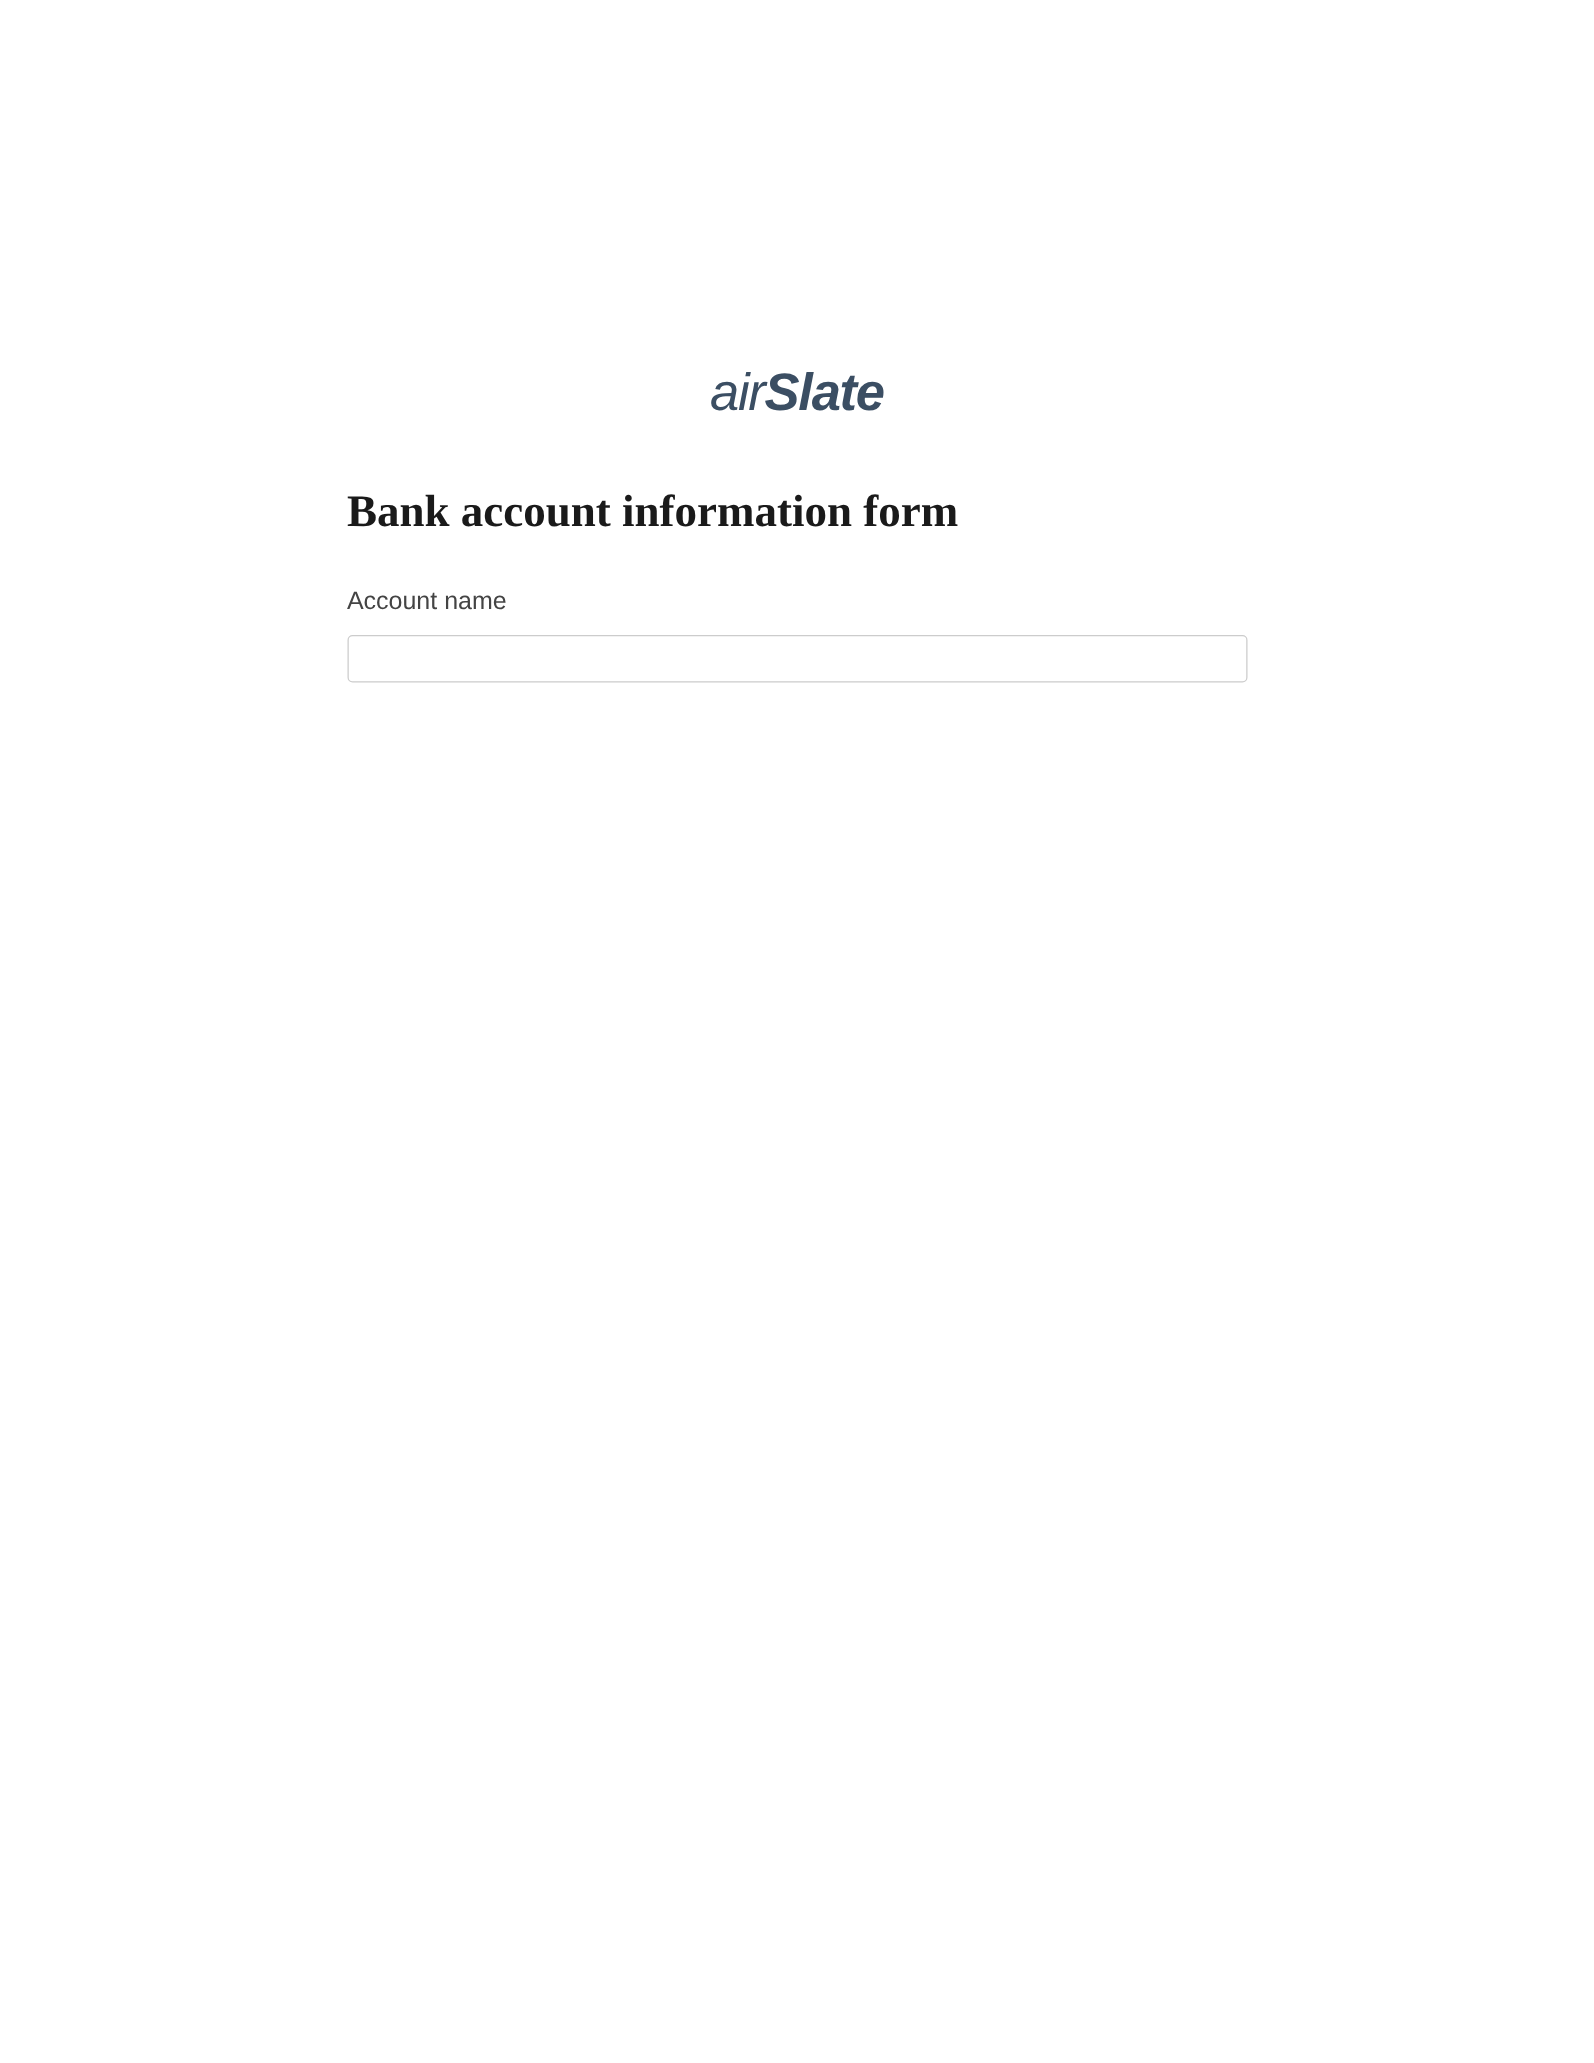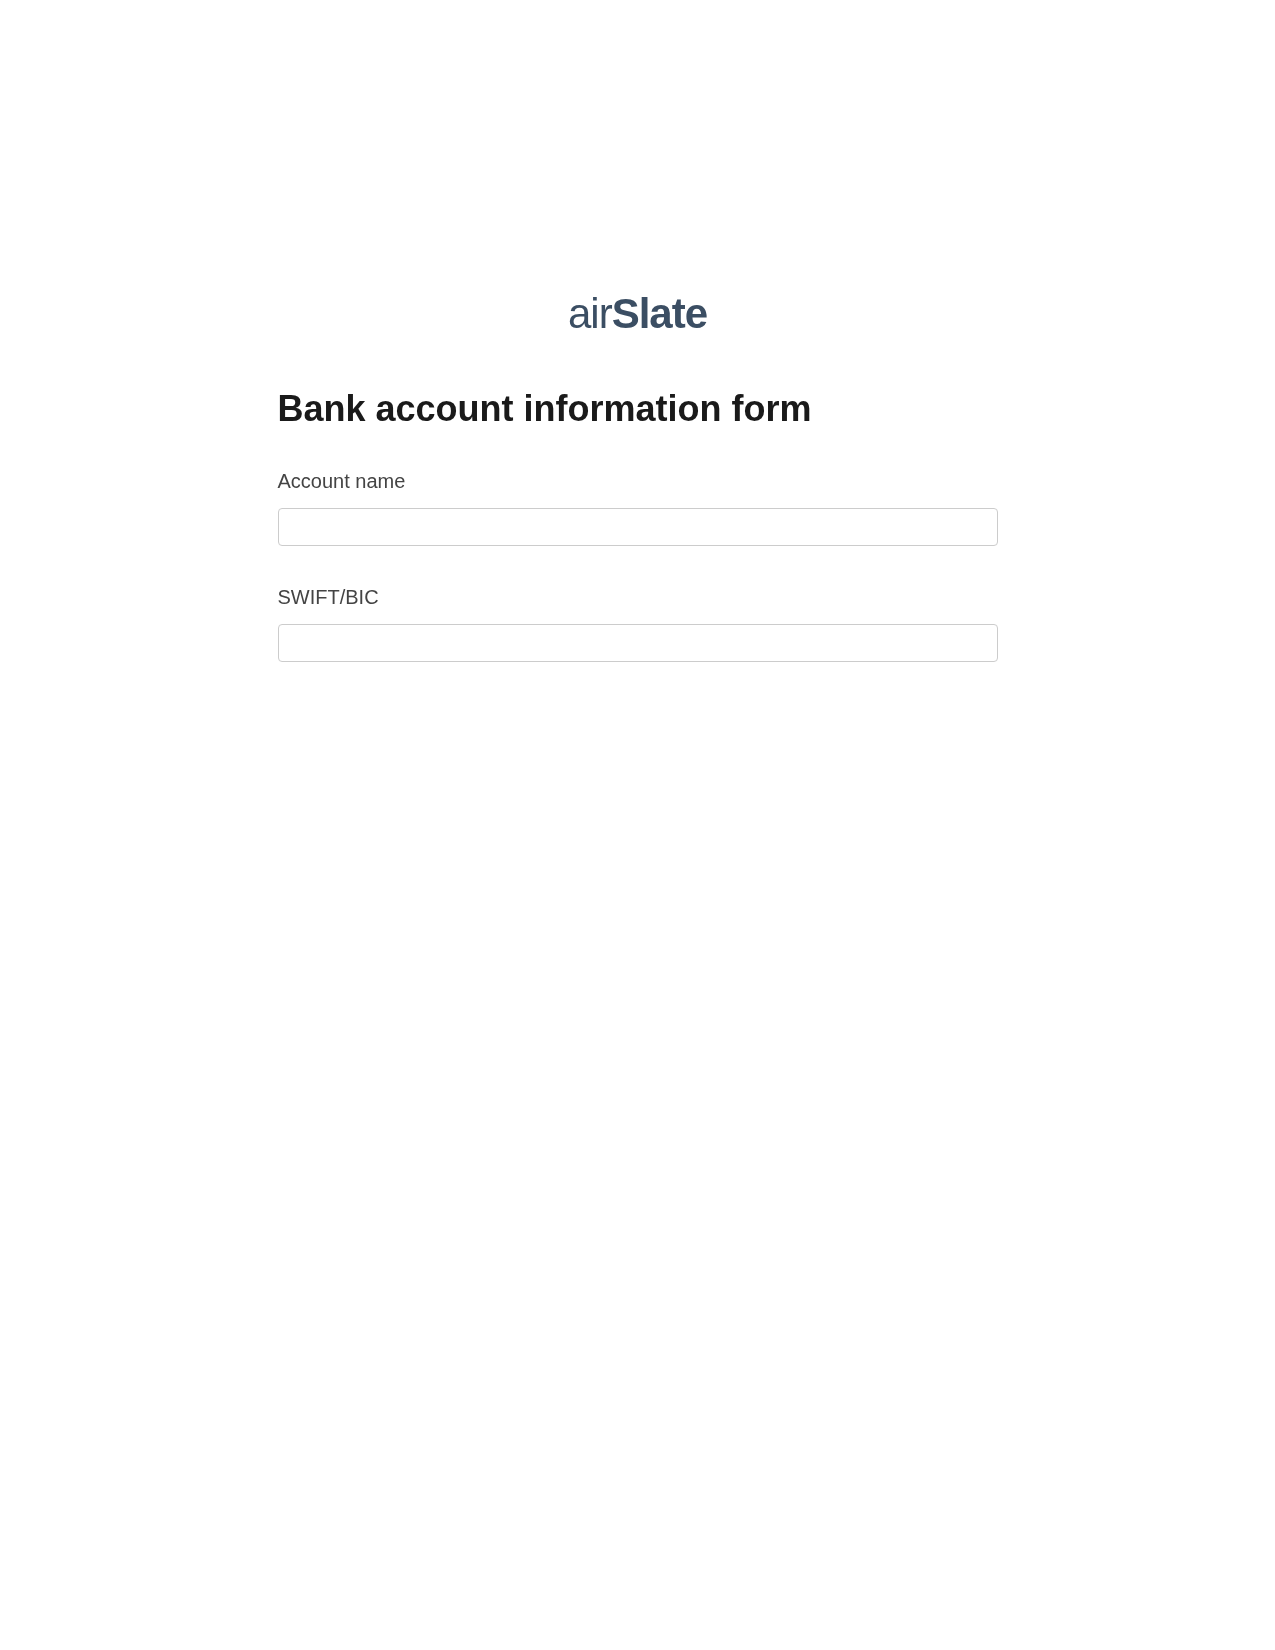--- a/index.html
+++ b/index.html
@@ -14,38 +14,40 @@
       font-family: Arial, Helvetica, sans-serif;
       padding-top: 290px;
     }
     .container {
       width: 720px;
       margin: 0 auto;
     }
     .logo {
       text-align: center;
       margin-bottom: 50px;
+      font-style: italic;
     }
     .logo-text {
       font-size: 42px;
       font-weight: 700;
       color: #3b4e63;
       letter-spacing: -1px;
     }
     .logo-air {
       font-weight: 400;
     }
     .logo-slate {
       font-weight: 700;
     }
     .form-title {
       font-size: 36px;
       font-weight: 700;
       color: #1a1a1a;
       margin-bottom: 40px;
+      font-family: Liberation Serif, serif;
     }
     .form-field {
       margin-bottom: 40px;
     }
     .field-label {
       display: block;
       font-size: 20px;
       font-weight: 400;
       color: #444444;
       margin-bottom: 15px;
@@ -69,18 +71,14 @@
   </div>
 
   <h1 class="form-title">Bank account information form</h1>
 
   <div class="form-field">
     <label class="field-label">Account name</label>
     <input type="text" class="field-input" value="" style="">
   </div>
 
 
-  <div class="form-field">
-    <label class="field-label">SWIFT/BIC</label>
-    <input type="text" class="field-input" value="" style="">
-  </div>
 
 </div>
 
 </body></html>

